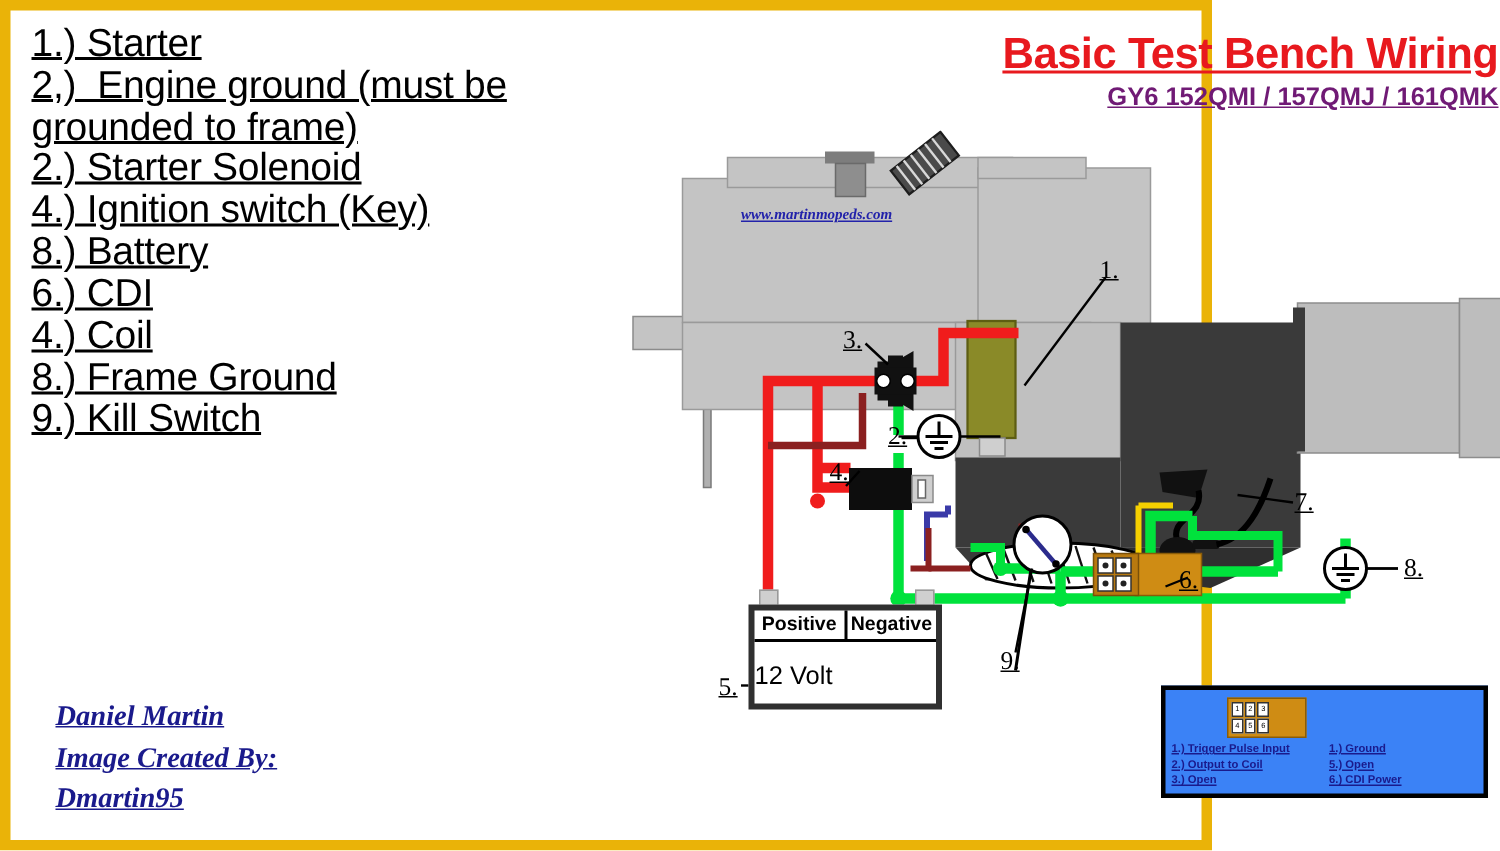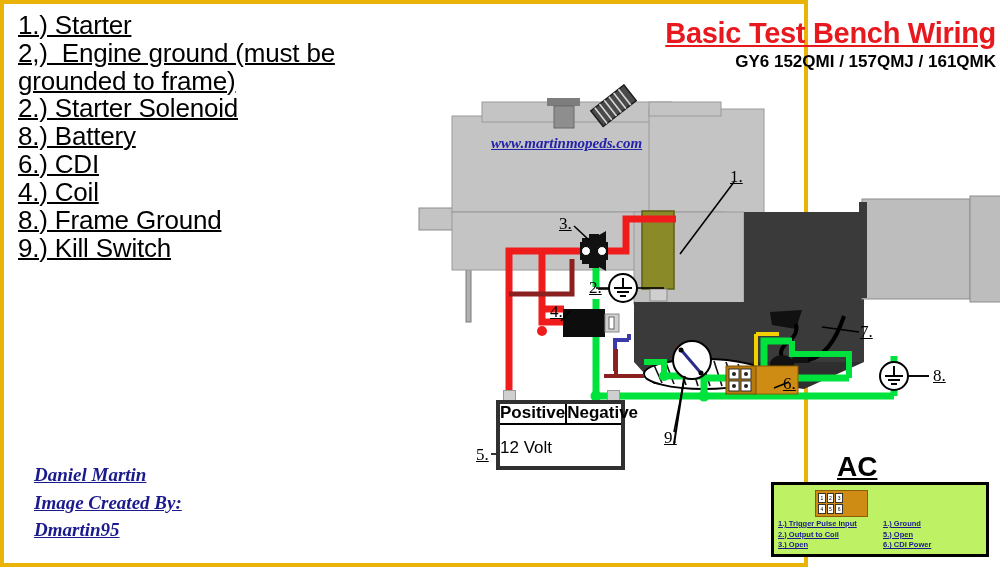--- a/index.html
+++ b/index.html
@@ -1,51 +1,51 @@
 <!DOCTYPE html>
 <html><head>
 <meta charset="utf-8">
 <title>Basic Test Bench Wiring</title>
 <style>
   html,body{margin:0;padding:0;background:#fff;}
   body{width:1000px;height:567px;overflow:hidden;
        font-family:"Liberation Sans", sans-serif;}
   #root{position:relative;width:808px;height:567px;background:#ffffff;
-        box-sizing:border-box;border:4px solid #eab308;}
+        box-sizing:border-box;border:7px solid #eab308;}
   
   #legend{position:absolute;left:14px;top:8px;width:400px;}
   .legend-item{font-family:"Liberation Sans", sans-serif;
                font-size:26px;line-height:1.07;color:#000;
                font-weight:400;letter-spacing:-.2px;
                white-space:pre;}
   .legend-item u{text-decoration:underline;text-underline-offset:1px;}
   
   #credits{position:absolute;left:30px;top:457px;width:260px;}
   .credit-line{font-family:"Liberation Serif", serif;font-style:italic;
                font-weight:bold;font-size:19px;line-height:1.45;
                color:#1a1a8c;text-decoration:underline;}
   
   #title{position:absolute;left:600px;top:14px;width:392px;text-align:right;}
   #title .t1{font-family:"Liberation Sans", sans-serif;font-weight:bold;
              font-size:29px;color:#e8191e;text-decoration:underline;
              line-height:1.05;letter-spacing:-.3px;white-space:nowrap;}
   #title .t2{font-family:"Liberation Sans", sans-serif;font-weight:bold;
-             font-size:17px;color:#000000;
+             font-size:17px;color:#701a75;text-decoration:underline;
              line-height:1.3;margin-top:3px;white-space:nowrap;}
   
   #watermark{position:absolute;left:487px;top:131px;
              font-family:"Liberation Serif", serif;font-style:italic;
-             font-weight:bold;font-size:15px;color:#2222aa;
+             font-weight:bold;font-size:10px;color:#2222aa;
              text-decoration:underline;white-space:nowrap;}
   
   #accdi-title{position:absolute;left:833px;top:447px;
                font-family:"Liberation Sans", sans-serif;font-weight:bold;
                font-size:28px;color:#000;text-decoration:underline;}
-  #accdi-box{position:absolute;left:767px;top:478px;width:218px;height:75px;
-             border:3px solid #000;background:#bef264;box-sizing:border-box;}
+  #accdi-box{position:absolute;left:767px;top:450px;width:218px;height:75px;
+             border:3px solid #000;background:#3b82f6;box-sizing:border-box;}
   .cdi-connector{position:absolute;left:41px;top:5px;width:51px;height:25px;
                  background:#cf8c14;border:1px solid #8a5c08;}
   .cdi-pins{position:absolute;left:2px;top:2px;display:grid;
             grid-template-columns:repeat(3,1fr);grid-template-rows:repeat(2,1fr);
             gap:1px;width:25px;height:21px;}
   .cdi-pin{background:#fff;border:1px solid #333;
            font-size:5px;line-height:8px;text-align:center;color:#000;
            font-family:"Liberation Sans", sans-serif;overflow:hidden;}
   .cdi-legend{position:absolute;left:4px;top:34px;width:210px;
               display:flex;}
@@ -54,21 +54,21 @@
          font-weight:bold;color:#1a1a8c;text-decoration:underline;
          line-height:1.42;white-space:nowrap;}
   
   .callout{position:absolute;font-family:"Liberation Serif", serif;
            font-size:17px;color:#000;text-decoration:underline;}
   
   #battery{position:absolute;left:492px;top:396px;width:129px;height:70px;
            border:4px solid #303030;background:#fff;box-sizing:border-box;}
   #battery .brow{display:flex;height:19px;border-bottom:2px solid #000;}
   #battery .bcell{flex:1;font-family:"Liberation Sans", sans-serif;
-                  font-size:17px;font-weight:bold;text-align:center;
+                  font-size:13px;font-weight:bold;text-align:center;
                   line-height:18px;color:#000;}
   #battery .bcell.first{border-right:2px solid #000;}
   #battery .bval{font-family:"Liberation Sans", sans-serif;font-size:17px;
                  line-height:45px;color:#000;}
   .term{position:absolute;width:11px;height:13px;}
   .term.pos{left:499px;top:386px;background:#cfcfcf;border:1px solid #999;}
   .term.neg{left:603px;top:386px;background:#cfcfcf;border:1px solid #999;}
   
   .shape{position:absolute;}
   svg{display:block;}
@@ -76,20 +76,21 @@
 </head>
 <body>
 
 <div id="root">
 
   <div id="legend">
     <div class="legend-item"><u>1.) Starter</u></div>
     <div class="legend-item"><u>2,)  Engine ground (must be</u></div>
     <div class="legend-item"><u>grounded to frame)</u></div>
     <div class="legend-item"><u>2.) Starter Solenoid</u></div>
+    <div class="legend-item"><u>4.) Ignition switch (Key)</u></div>
     <div class="legend-item"><u>8.) Battery</u></div>
     <div class="legend-item"><u>6.) CDI</u></div>
     <div class="legend-item"><u>4.) Coil</u></div>
     <div class="legend-item"><u>8.) Frame Ground</u></div>
     <div class="legend-item"><u>9.) Kill Switch</u></div>
   </div>
 
   <div id="credits">
     <div class="credit-line">Daniel Martin</div>
     <div class="credit-line">Image Created By:</div>

